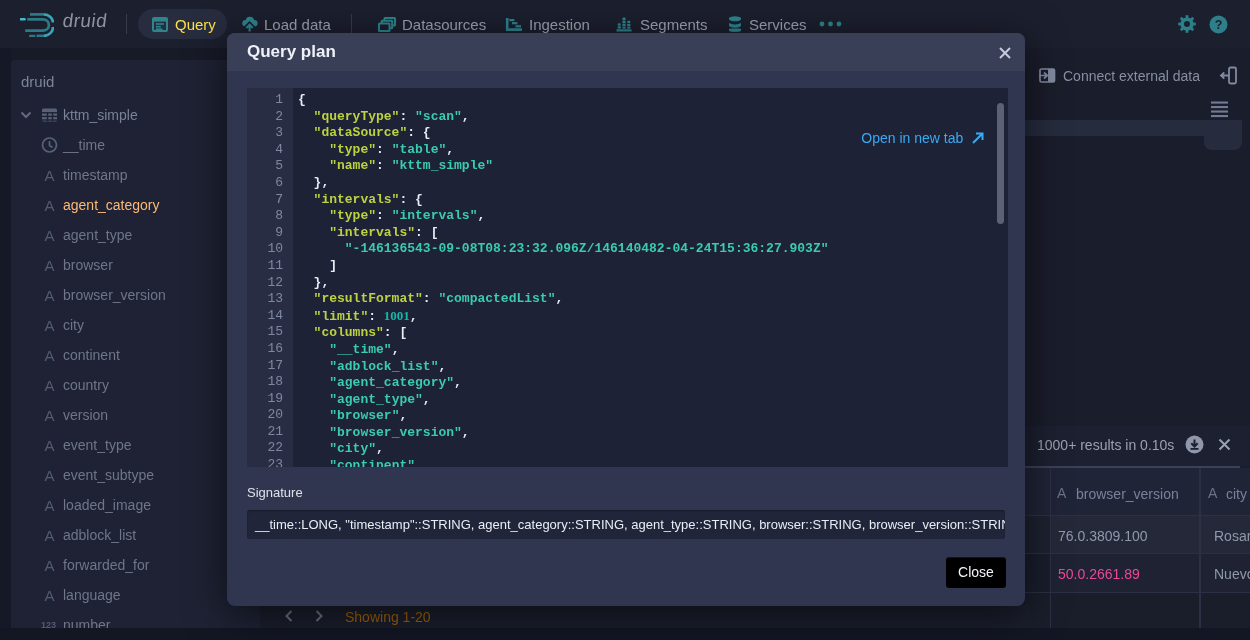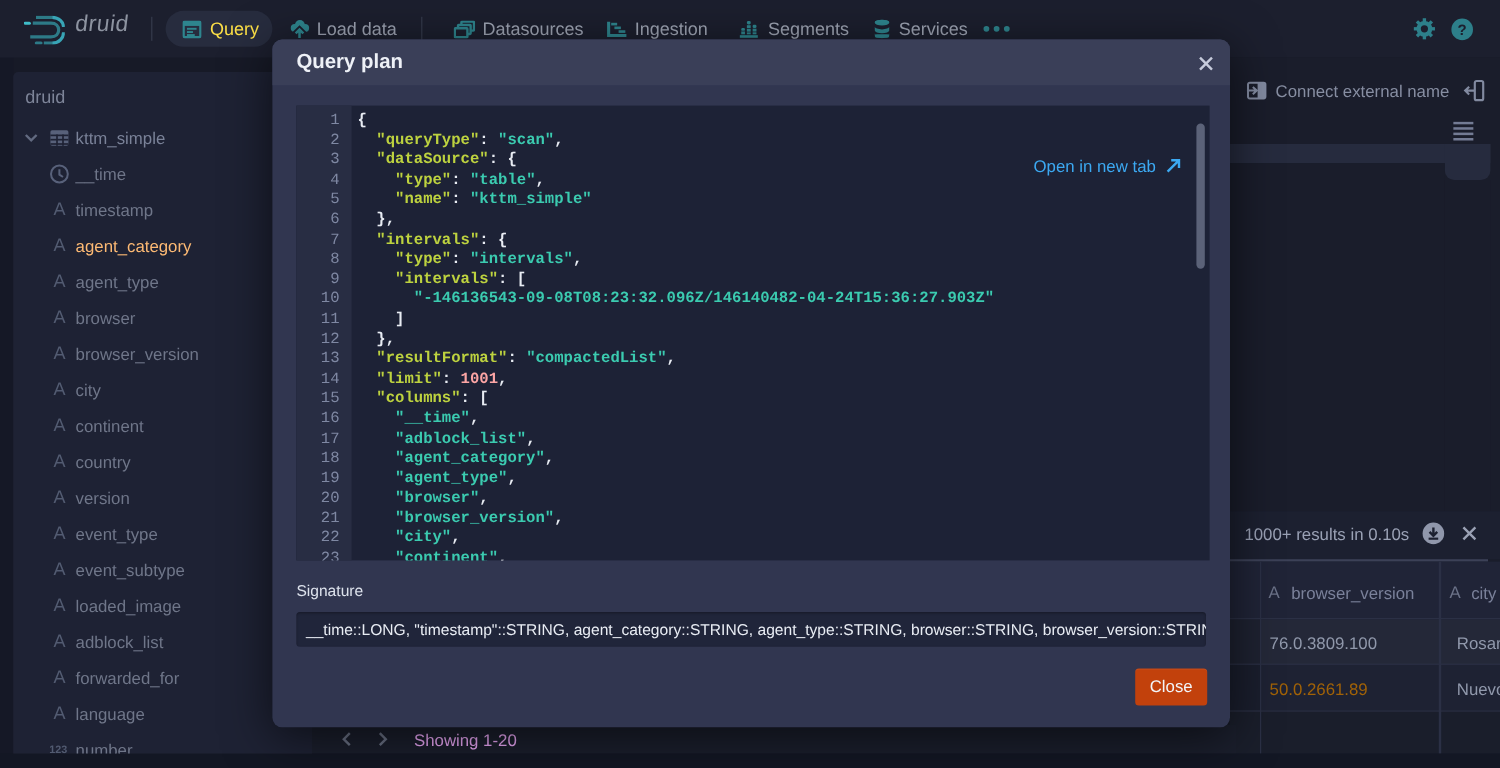--- a/index.html
+++ b/index.html
@@ -18,46 +18,46 @@
   .aic { font-size:15px; color:#525b71; font-weight:normal; text-align:center; line-height:17px; }
   
   #modal { left:227px; top:33px; width:798px; height:573px; background:#313650; border-radius:8px; box-shadow:0 8px 40px rgba(0,0,0,.6); }
   #mheader { position:absolute; left:0; top:0; width:798px; height:38px; background:#3a3f58; border-radius:8px 8px 0 0; }
   #mtitle { position:absolute; left:20px; top:9px; font-size:17px; font-weight:bold; color:#eef1f7; }
   #editor { position:absolute; left:20px; top:55px; width:761px; height:379px; background:#1d2236; overflow:hidden; }
   #gutter { position:absolute; left:0; top:0; width:46px; height:379px; background:#282d43; }
   #gutter pre { font-family:"Liberation Mono", monospace; font-size:13px; line-height:16.6px; color:#7f88a3; text-align:right; padding:4px 10px 0 0; }
   #code { position:absolute; left:51px; top:0; width:710px; height:379px; }
   #code pre { font-family:"Liberation Mono", monospace; font-size:13px; line-height:16.6px; color:#e8ecf3; padding-top:4px; font-weight:bold; }
-  .k { color:#bdd23f; } .s { color:#3bcbb0; } .n { color:#fca5a5; }
+  .k { color:#bdd23f; } .s { color:#3bcbb0; } .n { color:#14b8a6;font-family:Liberation Serif, serif; }
   #openlink { position:absolute; right:23px; top:42px; font-size:14px; color:#3ca9f2; }
   #edscroll { position:absolute; left:750px; top:15px; width:7px; height:121px; background:#5b6278; border-radius:4px; }
   #siglabel { position:absolute; left:20px; top:452px; font-size:13px; color:#dde2ec; }
   #siginput { position:absolute; left:20px; top:477px; width:758px; height:29px; background:#20253a; border-radius:3px; overflow:hidden; box-shadow:inset 0 1px 2px rgba(0,0,0,.3); }
   #siginput div { font-size:13px; color:#e9edf4; line-height:29px; padding-left:8px; white-space:nowrap; }
-  #closebtn { position:absolute; left:719px; top:524px; width:60px; height:31px; background:#c2410c; border-radius:3px; font-size:14px; color:#f2f5f9; text-align:center; line-height:31px; box-shadow:inset 0 1px 0 rgba(255,255,255,.08); }
+  #closebtn { position:absolute; left:719px; top:524px; width:60px; height:31px; background:#000000; border-radius:3px; font-size:14px; color:#f2f5f9; text-align:center; line-height:31px; box-shadow:inset 0 1px 0 rgba(255,255,255,.08); }
 </style>
 </head>
 <body>
 <div id="root">
   <div class="abs" style="left:0; top:48px; width:11px; height:592px; background:#151826;"></div>
 
   <div class="abs" style="left:1025px; top:48px; width:225px; height:580px; background:#1a1d2b;"></div>
   <div class="abs" style="left:1025px; top:120px; width:217px; height:16px; background:#262b3e;"></div>
   <div class="abs" style="left:1204px; top:120px; width:38px; height:30px; background:#262b3e; border-radius:0 0 8px 8px;"></div>
   <div class="abs" style="left:1025px; top:136px; width:179px; height:290px; background:#1a1d2b;"></div>
   <div class="abs" style="left:1242px; top:150px; width:8px; height:276px; background:#1a1d2b;"></div>
   <div class="abs" style="left:1204px; top:150px; width:38px; height:276px; background:#1a1d2b;"></div>
 
   <svg class="abs" style="left:1039px; top:67px;" width="17" height="17" viewBox="0 0 17 17">
     <rect x="1" y="2" width="14.5" height="13" rx="1.5" fill="none" stroke="#828aa0" stroke-width="1.7"></rect>
     <rect x="9" y="2" width="6.5" height="13" fill="#828aa0"></rect>
     <path d="M0 8.5 H8 M5 5.5 L8.3 8.5 L5 11.5" fill="none" stroke="#828aa0" stroke-width="1.7"></path>
   </svg>
-  <div class="abs" style="left:1063px; top:68px; font-size:14px; color:#878ea2;">Connect external name</div>
+  <div class="abs" style="left:1063px; top:68px; font-size:14px; color:#878ea2;">Connect external data</div>
   <svg class="abs" style="left:1219px; top:66px;" width="19" height="19" viewBox="0 0 19 19">
     <rect x="10" y="1.5" width="7" height="16" rx="1.5" fill="none" stroke="#828aa0" stroke-width="1.8"></rect>
     <path d="M2 9.5 H10 M5.3 6.3 L2 9.5 L5.3 12.7" fill="none" stroke="#828aa0" stroke-width="1.8"></path>
   </svg>
 
   <svg class="abs" style="left:1211px; top:101px;" width="17" height="17" viewBox="0 0 17 17">
     <rect x="0" y="0.5" width="17" height="2.1" fill="#737b94"></rect>
     <rect x="0" y="5" width="17" height="2.1" fill="#737b94"></rect>
     <rect x="0" y="9.5" width="17" height="2.1" fill="#737b94"></rect>
     <rect x="0" y="14" width="17" height="2.1" fill="#737b94"></rect>
@@ -85,32 +85,32 @@
   <div class="abs" style="left:1199px; top:468px; width:2px; height:160px; background:#2b3045;"></div>
   <div class="abs" style="left:1025px; top:515px; width:225px; height:1px; background:#2b3045;"></div>
   <div class="abs" style="left:1025px; top:553px; width:225px; height:1px; background:#2b3045;"></div>
   <div class="abs" style="left:1025px; top:592px; width:225px; height:1px; background:#2b3045;"></div>
   <div class="abs" style="left:1057px; top:485px; font-size:14px; color:#6b7288;">A</div>
   <div class="abs" style="left:1076px; top:486px; font-size:14px; color:#7a819a;">browser_version</div>
   <div class="abs" style="left:1208px; top:485px; font-size:14px; color:#6b7288;">A</div>
   <div class="abs" style="left:1226px; top:486px; font-size:14px; color:#7a819a;">city</div>
   <div class="abs" style="left:1058px; top:528px; font-size:14px; color:#9098ab;">76.0.3809.100</div>
   <div class="abs" style="left:1214px; top:528px; font-size:14px; color:#9098ab; white-space:nowrap;">Rosario</div>
-  <div class="abs" style="left:1058px; top:566px; font-size:14px; color:#a16207;">50.0.2661.89</div>
+  <div class="abs" style="left:1058px; top:566px; font-size:14px; color:#ec4899;">50.0.2661.89</div>
   <div class="abs" style="left:1214px; top:566px; font-size:14px; color:#9098ab; white-space:nowrap;">Nuevo Laredo</div>
 
   <div class="abs" style="left:227px; top:604px; width:803px; height:24px; background:#1b1f2d;"></div>
   <div class="abs" style="left:0px; top:628px; width:1250px; height:12px; background:#131724;"></div>
   <svg class="abs" style="left:283px; top:609px;" width="12" height="14" viewBox="0 0 12 14">
     <path d="M8.5 2 L3.5 7 L8.5 12" fill="none" stroke="#6c7387" stroke-width="2"></path>
   </svg>
   <svg class="abs" style="left:313px; top:609px;" width="12" height="14" viewBox="0 0 12 14">
     <path d="M3.5 2 L8.5 7 L3.5 12" fill="none" stroke="#6c7387" stroke-width="2"></path>
   </svg>
-  <div class="abs" style="left:345px; top:609px; font-size:14px; color:#f0abfc;">Showing 1-20</div>
+  <div class="abs" style="left:345px; top:609px; font-size:14px; color:#a16207;">Showing 1-20</div>
 
   <div id="sidebar" class="abs">
     <div class="abs" style="left:10px; top:13px; font-size:15px; color:#7d8498;">druid</div>
     <div class="srow" style="top:40px;">
         <svg style="position:absolute;left:9px;top:11px;" width="12" height="8" viewBox="0 0 12 8">
           <path d="M1.5 1.5 L6 6 L10.5 1.5" fill="none" stroke="#626a80" stroke-width="2"></path>
         </svg>
         <svg class="ic" viewBox="0 0 17 17">
           <rect x="1" y="2" width="15" height="13" rx="1.5" fill="#58617a"></rect>
           <rect x="1" y="5.6" width="15" height="1.4" fill="#1e2234"></rect>

